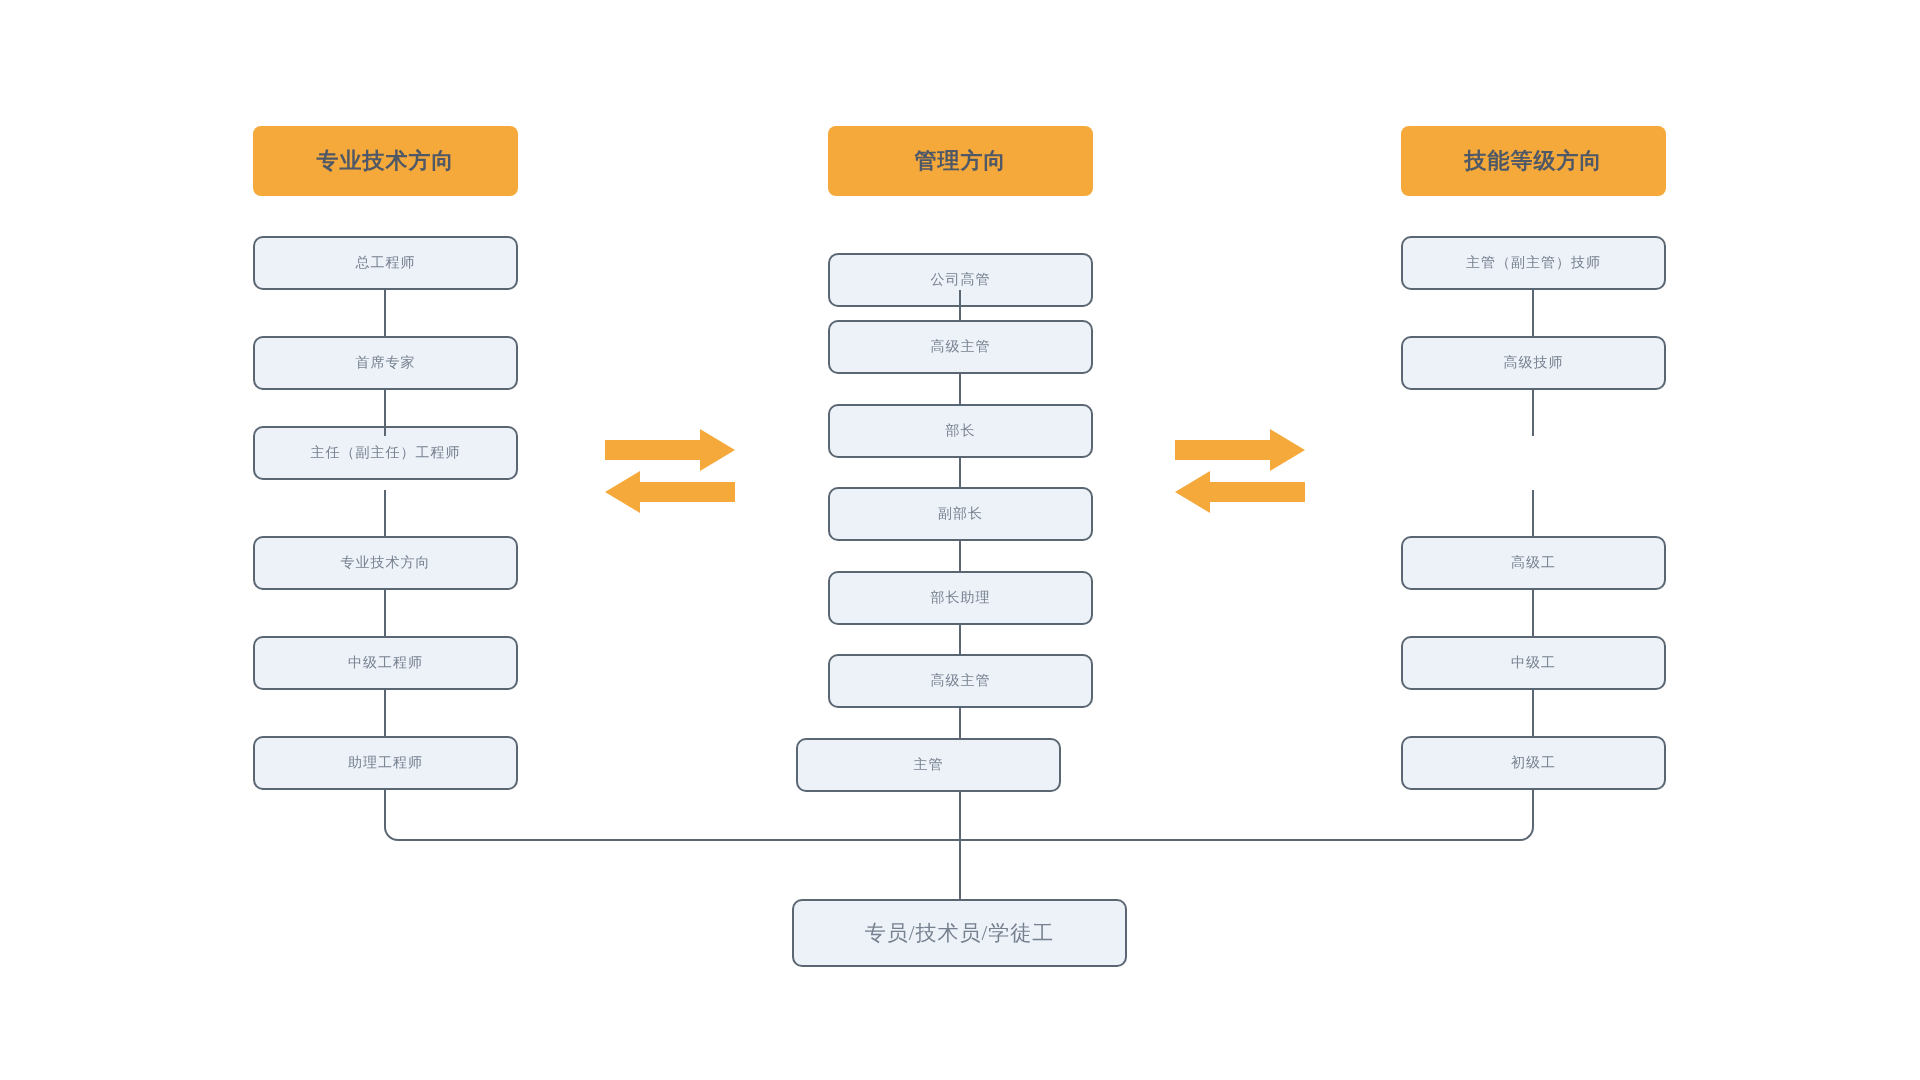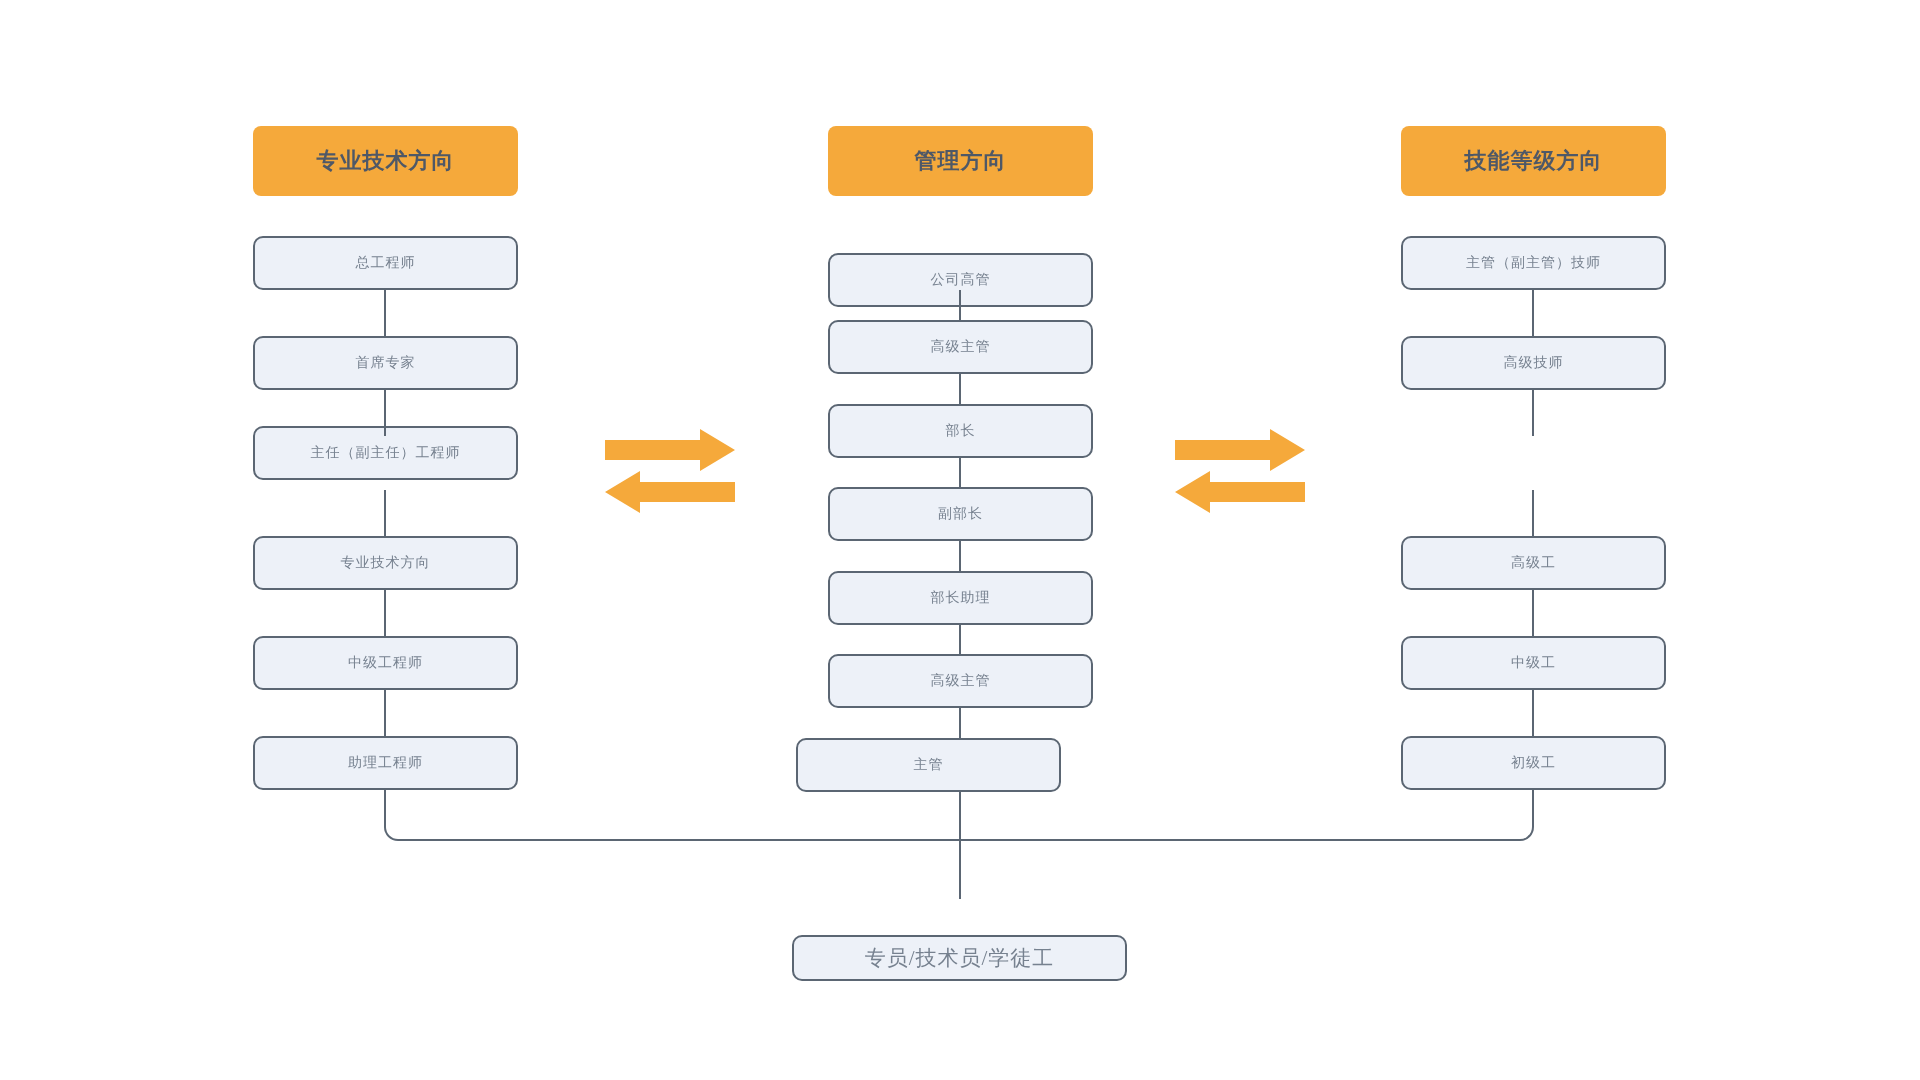--- a/index.html
+++ b/index.html
@@ -34,21 +34,21 @@
     border-radius: 10px;
     box-sizing: border-box;
     display: flex;
     align-items: center;
     justify-content: center;
     font-size: 14px;
     color: var(--box-text, #76818F);
     letter-spacing: 1px;
     white-space: nowrap;
   }
-  .box.wide { width: 335px; height: 46px; font-size: 21px; margin-top: 36px; }
+  .box.wide { width: 335px; height: 68px; font-size: 21px; }
   .vline {
     position: absolute;
     width: 2px;
     background: var(--line, #5B6673);
   }
   .bus {
     position: absolute;
     left: 384px;
     top: 790px;
     width: 1150px;

